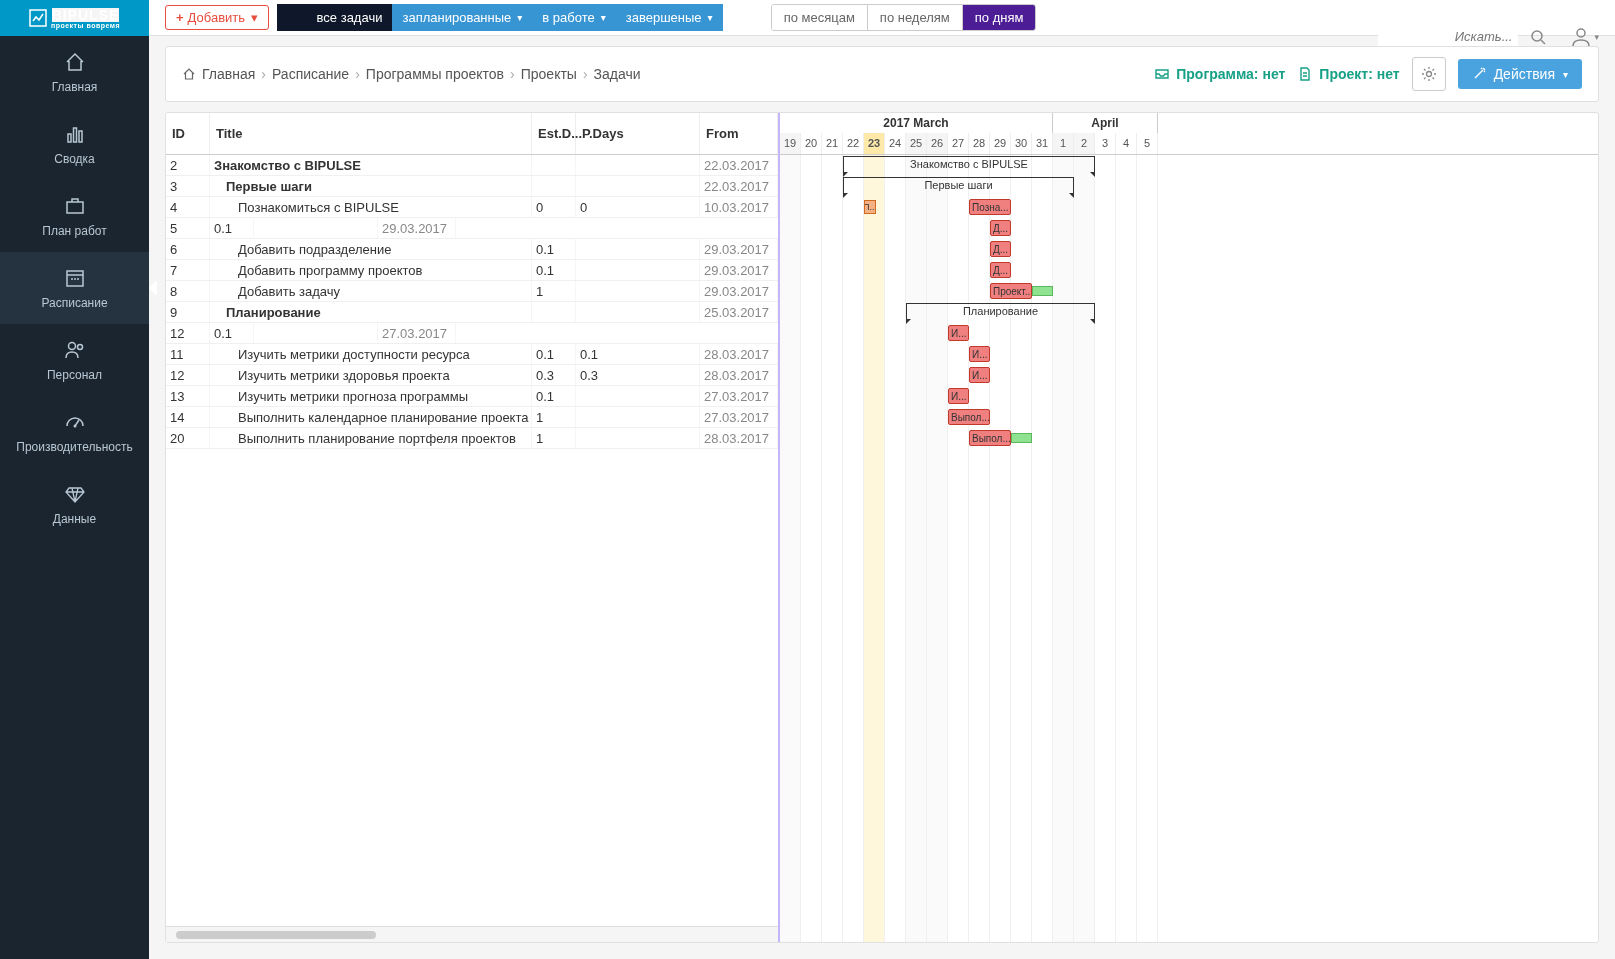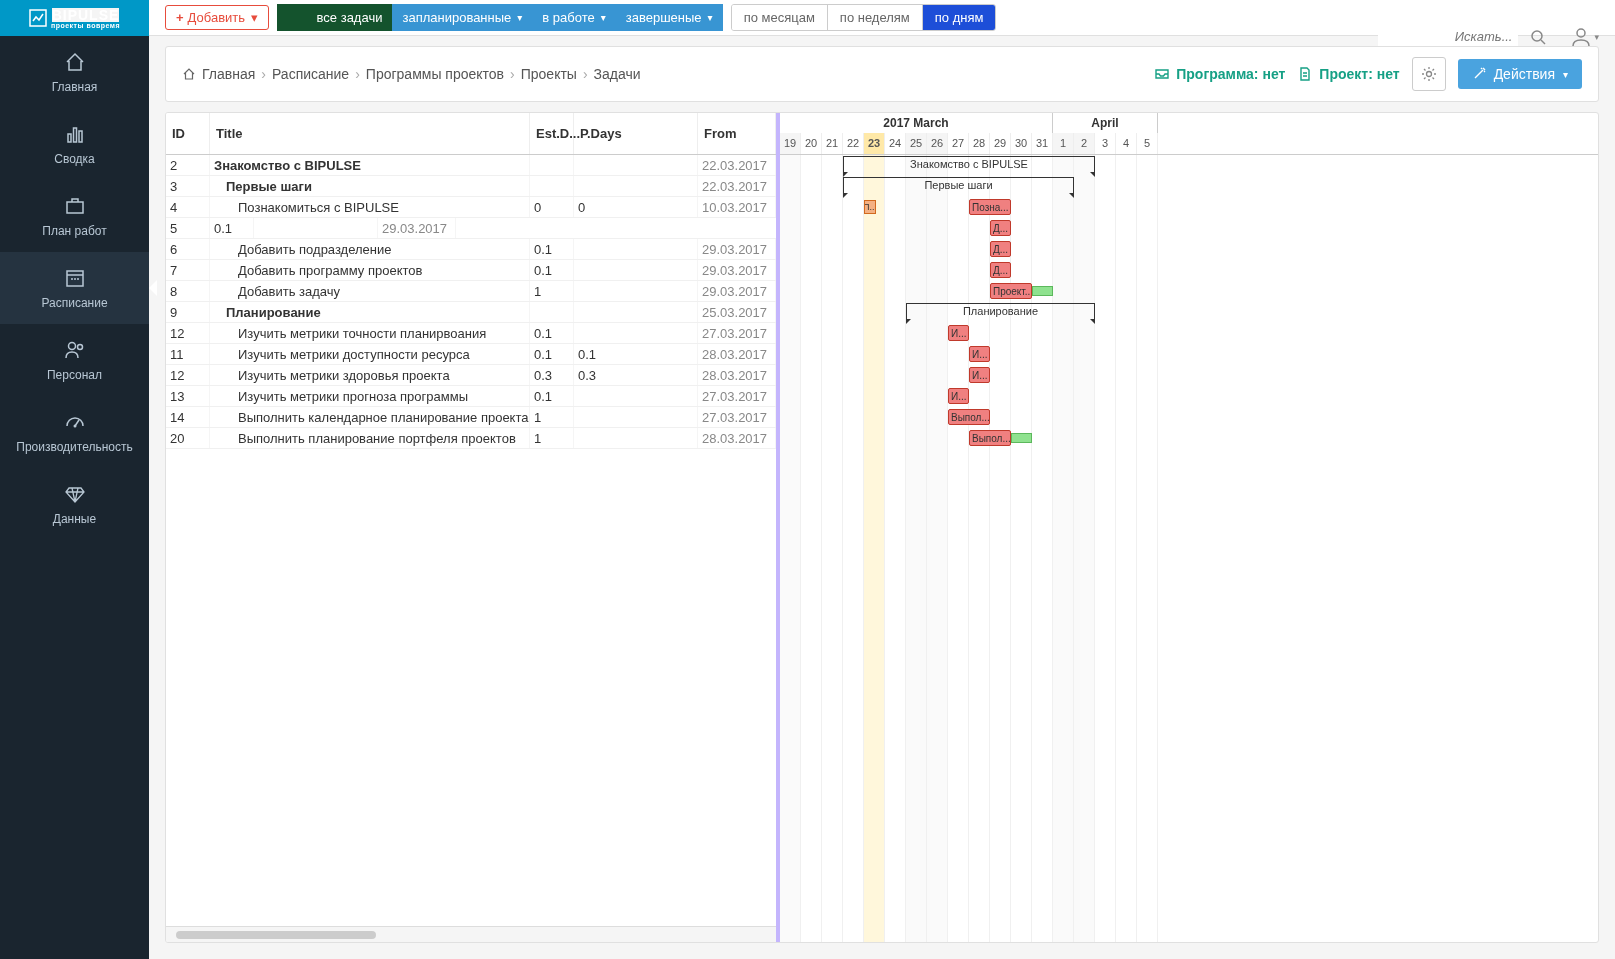--- a/index.html
+++ b/index.html
@@ -22,48 +22,48 @@
 .main { flex: 1; display: flex; flex-direction: column; background: #f5f5f5; }
 
 
 .topbar { height: 36px; background: #fff; border-bottom: 1px solid #e0e0e0; display: flex; align-items: center; padding: 0 16px; gap: 8px; }
 .btn { display: inline-flex; align-items: center; padding: 4px 10px; border-radius: 3px; cursor: pointer; font-size: 13px; border: 1px solid transparent; }
 .btn-add { border: 1px solid #e74c3c; color: #e74c3c; background: #fff; }
 .btn-add .chev { margin-left: 6px; }
 .plus { font-weight: bold; margin-right: 4px; }
 .filter-group { display: flex; }
 .filter-btn { padding: 6px 10px; font-size: 13px; cursor: pointer; color: #fff; display: inline-flex; align-items: center; }
-.filter-btn.red { background: #14532d; padding-left: 40px; }
+.filter-btn.red { background: #0f172a; padding-left: 40px; }
 .filter-btn.blue { background: #3895d3; }
 .filter-btn .chev { margin-left: 6px; font-size: 10px; }
-.view-group { display: flex; border: 1px solid #ccc; border-radius: 3px; overflow: hidden; }
+.view-group { display: flex; border: 1px solid #ccc; border-radius: 3px; overflow: hidden; margin-left: 40px; }
 .view-btn { padding: 5px 12px; font-size: 13px; cursor: pointer; background: #fff; color: #666; border-right: 1px solid #ccc; }
 .view-btn:last-child { border-right: none; }
-.view-btn.active { background: #1d4ed8; color: #fff; }
+.view-btn.active { background: #4c1d95; color: #fff; }
 .search-wrap { margin-left: auto; display: flex; align-items: center; gap: 12px; margin-top: 38px; }
 .search-input { border: none; outline: none; font-size: 13px; padding: 4px 6px; width: 140px; text-align: right; color: #888; font-style: italic; }
 .search-icon { color: #888; cursor: pointer; }
 .user-menu { display: flex; align-items: center; color: #888; cursor: pointer; margin-left: 12px; }
 
 
 .toolbar { height: 56px; background: #fff; margin: 10px 16px 0 16px; border: 1px solid #e0e0e0; border-radius: 3px; display: flex; align-items: center; padding: 0 16px; }
 .breadcrumb { display: flex; align-items: center; gap: 6px; font-size: 14px; color: #555; }
 .breadcrumb .bc-item { cursor: pointer; }
 .breadcrumb .sep { color: #aaa; }
 .toolbar-right { margin-left: auto; display: flex; align-items: center; gap: 12px; }
 .pill { display: inline-flex; align-items: center; gap: 6px; font-size: 14px; color: #16a085; font-weight: 600; cursor: pointer; }
 .pill-icon { width: 16px; height: 16px; }
 .icon-btn { width: 34px; height: 34px; border: 1px solid #ccc; border-radius: 3px; display: inline-flex; align-items: center; justify-content: center; cursor: pointer; color: #888; background: #fff; }
 .actions-btn { background: #4aa3df; color: #fff; padding: 7px 14px; border-radius: 3px; display: inline-flex; align-items: center; gap: 8px; cursor: pointer; font-size: 14px; }
 
 
 .content { flex: 1; margin: 10px 16px 16px 16px; background: #fff; border: 1px solid #e0e0e0; border-radius: 3px; display: flex; overflow: hidden; }
 
 
-.table-panel { width: 614px; border-right: 4px solid #c4b5fd; display: flex; flex-direction: column; overflow: hidden; }
+.table-panel { width: 614px; border-right: 2px solid #c4b5fd; display: flex; flex-direction: column; overflow: hidden; }
 .table-header { display: flex; background: #fff; border-bottom: 1px solid #ccc; height: 42px; align-items: center; }
 .th { padding: 4px 6px; font-weight: bold; font-size: 13px; border-right: 1px solid #eee; height: 100%; display: flex; align-items: center; }
 .col-id { width: 44px; }
 .col-title { flex: 1; }
 .col-est { width: 44px; }
 .col-pdays { width: 124px; }
 .col-from { width: 78px; }
 .table-body { flex: 1; overflow: auto; }
 .tr { display: flex; border-bottom: 1px solid #f0f0f0; height: 21px; align-items: center; font-size: 13px; }
 .td { padding: 2px 4px; border-right: 1px solid #f5f5f5; height: 100%; display: flex; align-items: center; overflow: hidden; white-space: nowrap; }
@@ -342,21 +342,20 @@
             </div>
             <div class="tr">
     <div class="td col-id">9</div>
     <div class="td col-title indent-1">Планирование</div>
     <div class="td col-est"></div>
     <div class="td col-pdays"></div>
     <div class="td col-from">25.03.2017</div>
             </div>
             <div class="tr">
     <div class="td col-id">12</div>
-    <div class="td col-title indent-2">Изучить метрики точности планирвоания</div>
     <div class="td col-est">0.1</div>
     <div class="td col-pdays"></div>
     <div class="td col-from">27.03.2017</div>
             </div>
             <div class="tr">
     <div class="td col-id">11</div>
     <div class="td col-title indent-2">Изучить метрики доступности ресурса</div>
     <div class="td col-est">0.1</div>
     <div class="td col-pdays">0.1</div>
     <div class="td col-from">28.03.2017</div>

